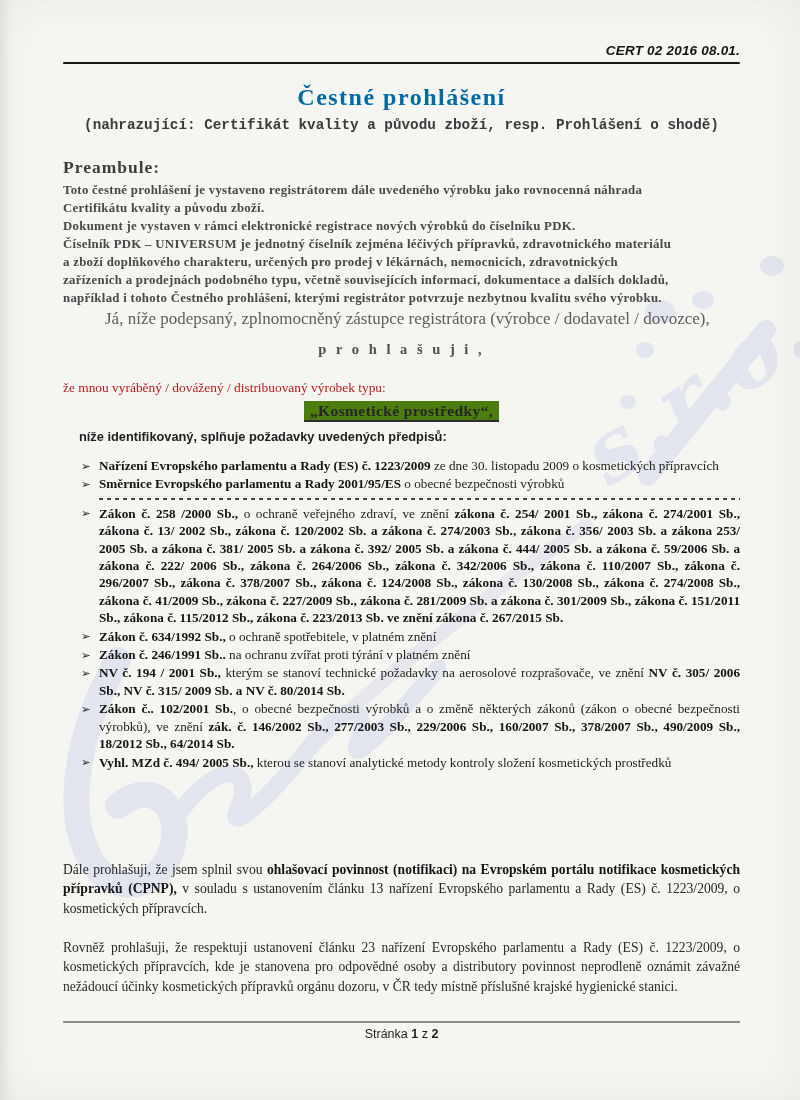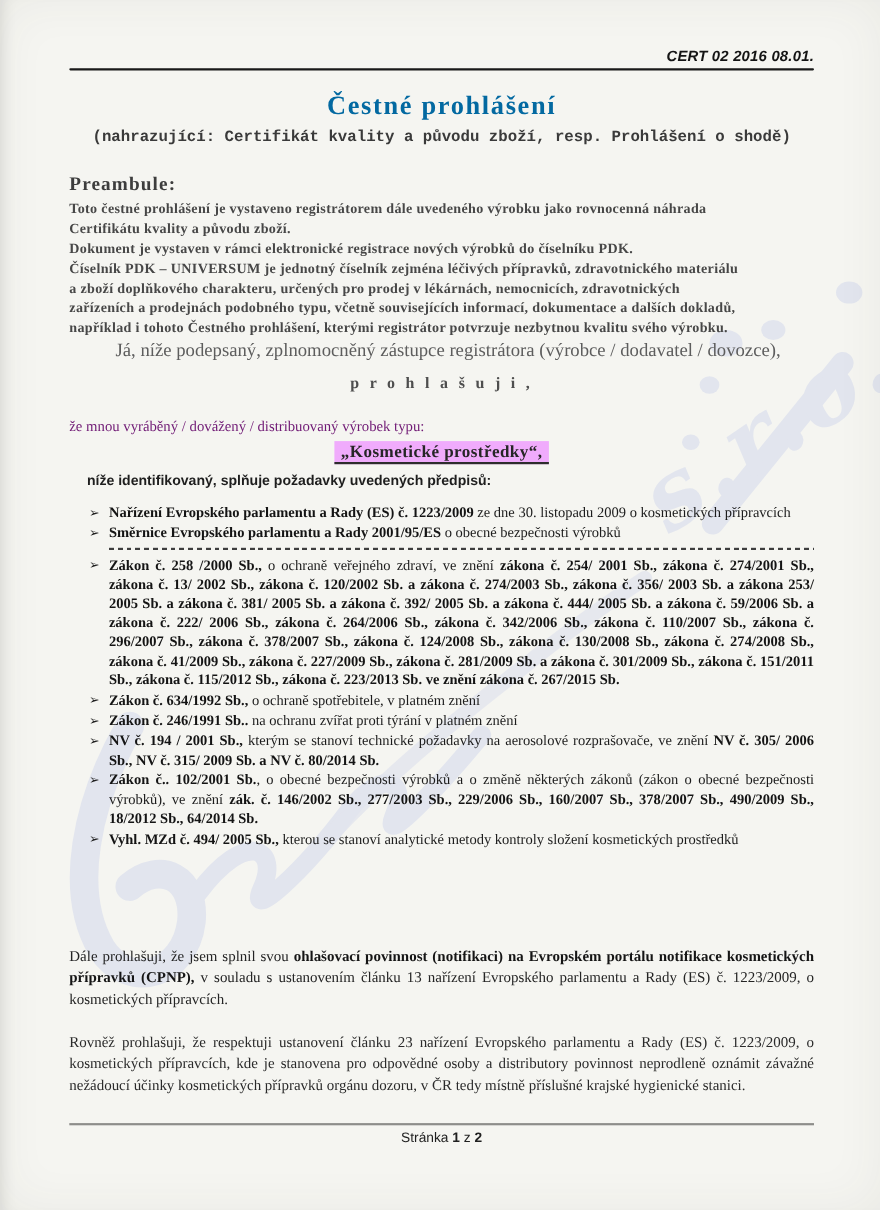--- a/index.html
+++ b/index.html
@@ -49,25 +49,25 @@
   .preamble-body{
     top:181px;left:63px;width:677px;
     font-size:12.8px;line-height:18px;font-weight:bold;color:#474747;
     white-space:pre-line;letter-spacing:.3px;
   }
 
   
   .decl-intro{top:309px;left:105px;width:635px;font-size:17px;color:#5d5d5d;}
   .decl-verb{top:341px;left:63px;width:677px;text-align:center;
     font-size:14.5px;font-weight:bold;color:#4e4e4e;letter-spacing:3px;}
-  .product-intro{top:380px;left:63px;width:677px;font-size:13.4px;color:#701a75;}
+  .product-intro{top:380px;left:63px;width:677px;font-size:13.4px;color:#b91c1c;}
   .product-name-row{top:401px;left:63px;width:677px;text-align:center;}
   .product-name{
     display:inline-block;font-size:15.5px;font-weight:bold;color:#262626;
-    background:#f0abfc;padding:1px 6px 0 6px;
+    background:#4d7c0f;padding:1px 6px 0 6px;
     border-bottom:2.2px solid #2d2d2d;letter-spacing:.4px;
   }
   .req-intro{
     top:429px;left:79px;width:677px;
     font-family:"Liberation Sans","DejaVu Sans",sans-serif;
     font-size:12.8px;font-weight:600;color:#1e1e1e;
   }
 
   
   .reg-list{top:457px;left:82px;width:658px;}

